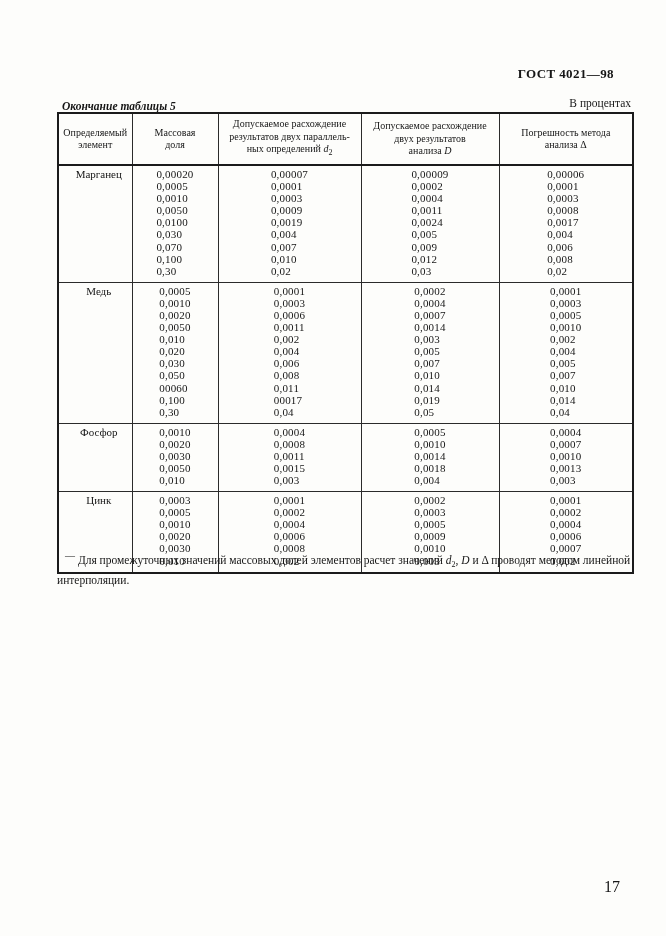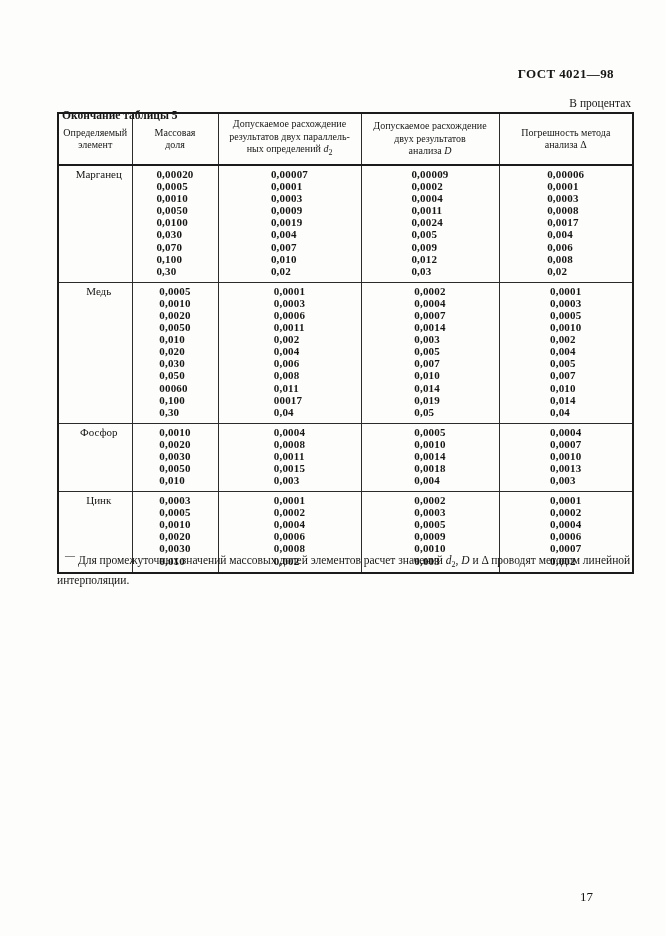--- a/index.html
+++ b/index.html
@@ -10,22 +10,22 @@
     font-family: "Liberation Serif", "DejaVu Serif", serif;
     color: #161616;
     width: 666px; height: 936px;
     overflow: hidden;
   }
   .doc-ref {
     position: absolute; top: 66px; right: 52px;
     font-weight: bold; font-size: 13px; letter-spacing: 0.4px;
   }
   .caption {
-    position: absolute; top: 109px; left: 62px;
-    font-weight: bold; font-size: 11.5px;
+    position: absolute; top: 100px; left: 62px;
+    font-weight: bold; font-style: italic; font-size: 11.5px;
   }
   .units {
     position: absolute; top: 97px; right: 35px;
     font-size: 11.5px;
     margin-left: 18px;
   }
   table.main {
     position: absolute; top: 112px; left: 57px;
     width: 575px;
     border-collapse: collapse;
@@ -53,38 +53,36 @@
   td.el {
     padding-left: 7px !important;
     font-size: 11px;
     line-height: 12px;
     text-align: center;
   }
   td.num { text-align: center; }
   .vals {
     display: inline-block;
     text-align: left;
-    font-weight: bold;
   }
   .val {
     font-size: 11px;
     line-height: 12.1px;
     letter-spacing: 0.2px;
   }
   .footnote {
     position: absolute; top: 553px; left: 57px; width: 578px;
     font-size: 11.5px; line-height: 14.5px;
     text-align: left;
   }
   .footnote .indent { display: inline-block; width: 8px; }
   .footnote sup { font-size: 10px; line-height: 0; }
   .pageno {
-    position: absolute; top: 878px; left: 580px;
-    font-size: 13px;
-    margin-top: 11px;
+    position: absolute; top: 878px; left: 604px;
+    font-size: 16px;
   }
   i { font-style: italic; }
   sub { font-size: 8px; }
 </style>
 </head>
 <body>
 
 <div class="doc-ref">ГОСТ 4021—98</div>
 
 <div class="caption">Окончание таблицы 5</div>

